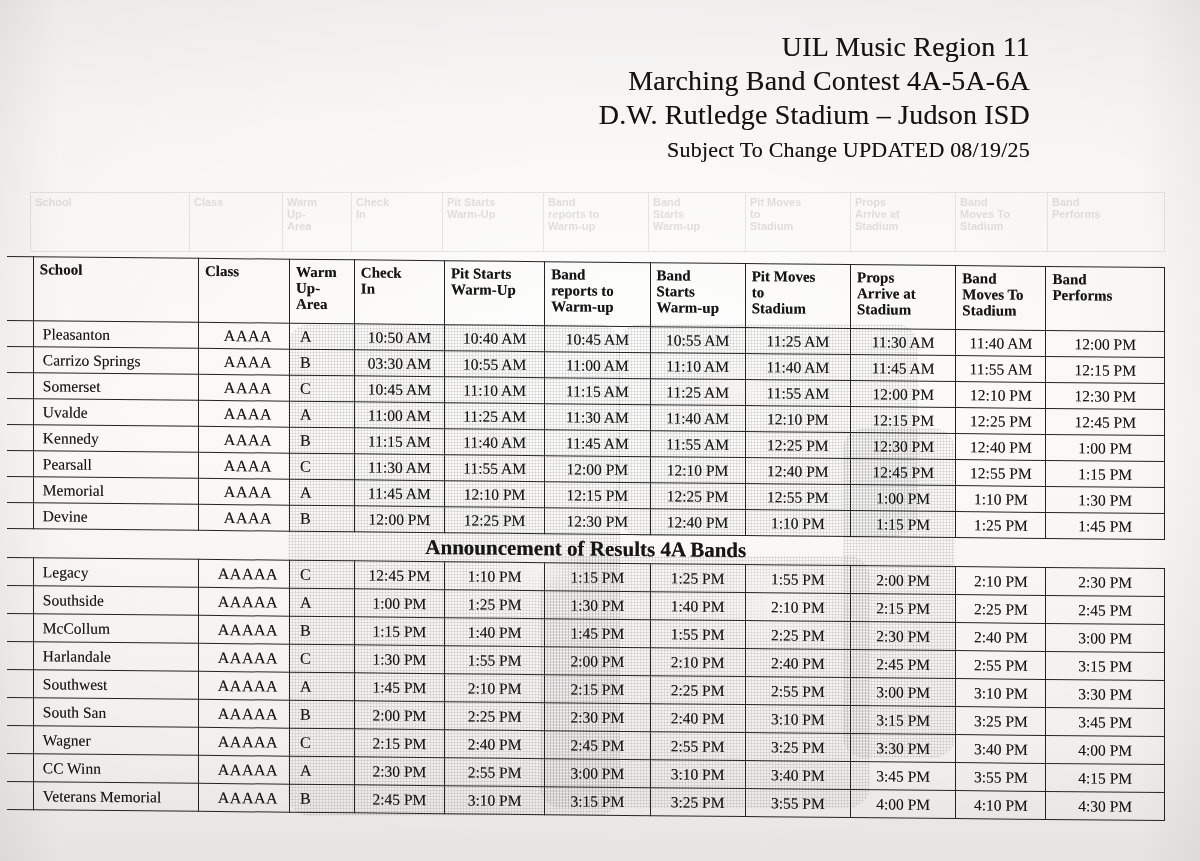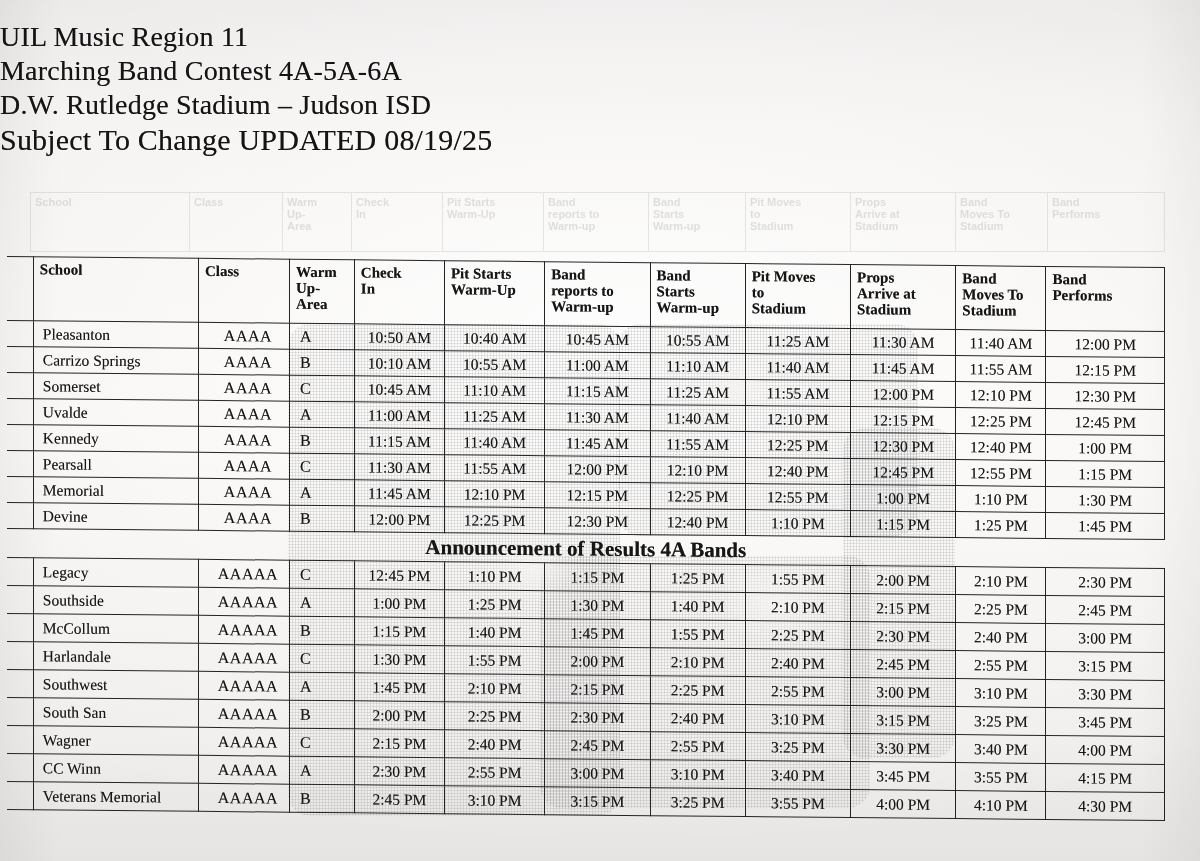--- a/index.html
+++ b/index.html
@@ -8,24 +8,24 @@
   .photo{
     position:relative; width:1200px; height:861px; overflow:hidden;
     background:
       radial-gradient(135% 95% at 52% 40%, rgba(255,255,255,.85) 0%, rgba(255,255,255,0) 62%),
       linear-gradient(90deg, rgba(185,183,181,.22) 0%, rgba(185,183,181,0) 5%, rgba(185,183,181,0) 95%, rgba(185,183,181,.20) 100%),
       linear-gradient(180deg,#eae8e7 0%, #f2f0ee 15%, #f6f4f2 50%, #f0eeec 86%, #e6e4e2 100%);
     color:#1a1a1a;
   }
 
   
-  .titles{position:absolute; top:20px; left:0; width:1030px; text-align:left;}
+  .titles{position:absolute; top:30px; left:0; width:1030px; text-align:right;}
   .title-line{display:block; font-size:28px; line-height:34px; color:#141414;
               letter-spacing:.2px; text-shadow:0 0 .5px rgba(20,20,20,.55);}
-  .title-line.big{font-size:30px; margin-top:1px;}
+  .title-line.big{font-size:22px; margin-top:1px;}
 
   
   .ghost{position:absolute; top:192px; left:30px; width:1150px; height:60px;
          display:flex; opacity:.40; filter:blur(.7px); pointer-events:none;}
   .ghost-cell{border:1px solid rgba(150,148,146,.55); border-right:none;
               font-family:"Liberation Sans", sans-serif; font-weight:bold;
               font-size:11px; line-height:12px; color:#b7b5b2; padding:3px 4px;
               white-space:pre-line; overflow:hidden;}
   .ghost-cell:last-child{border-right:1px solid rgba(150,148,146,.55);}
 
@@ -164,21 +164,21 @@
             <td class="c-time">11:25 AM</td>
             <td class="c-time">11:30 AM</td>
             <td class="c-time">11:40 AM</td>
             <td class="c-time">12:00 PM</td>
           </tr>
           <tr class="r4a">
             <td class="c-num"></td>
             <td class="c-school">Carrizo Springs</td>
             <td class="c-class">AAAA</td>
             <td class="c-area">B</td>
-            <td class="c-time">10:10 AM</td>
+            <td class="c-time">03:30 AM</td>
             <td class="c-time">10:55 AM</td>
             <td class="c-time">11:00 AM</td>
             <td class="c-time">11:10 AM</td>
             <td class="c-time">11:40 AM</td>
             <td class="c-time">11:45 AM</td>
             <td class="c-time">11:55 AM</td>
             <td class="c-time">12:15 PM</td>
           </tr>
           <tr class="r4a">
             <td class="c-num"></td>

